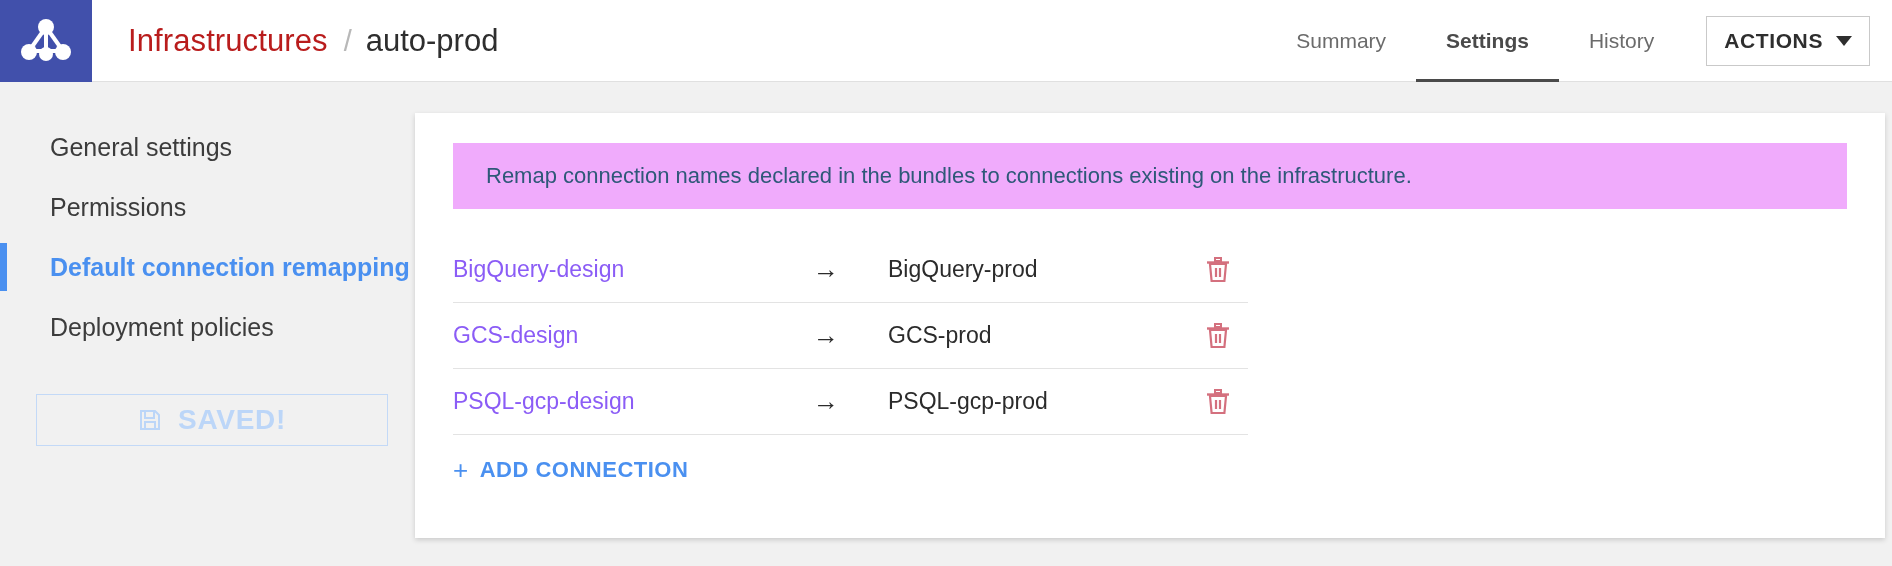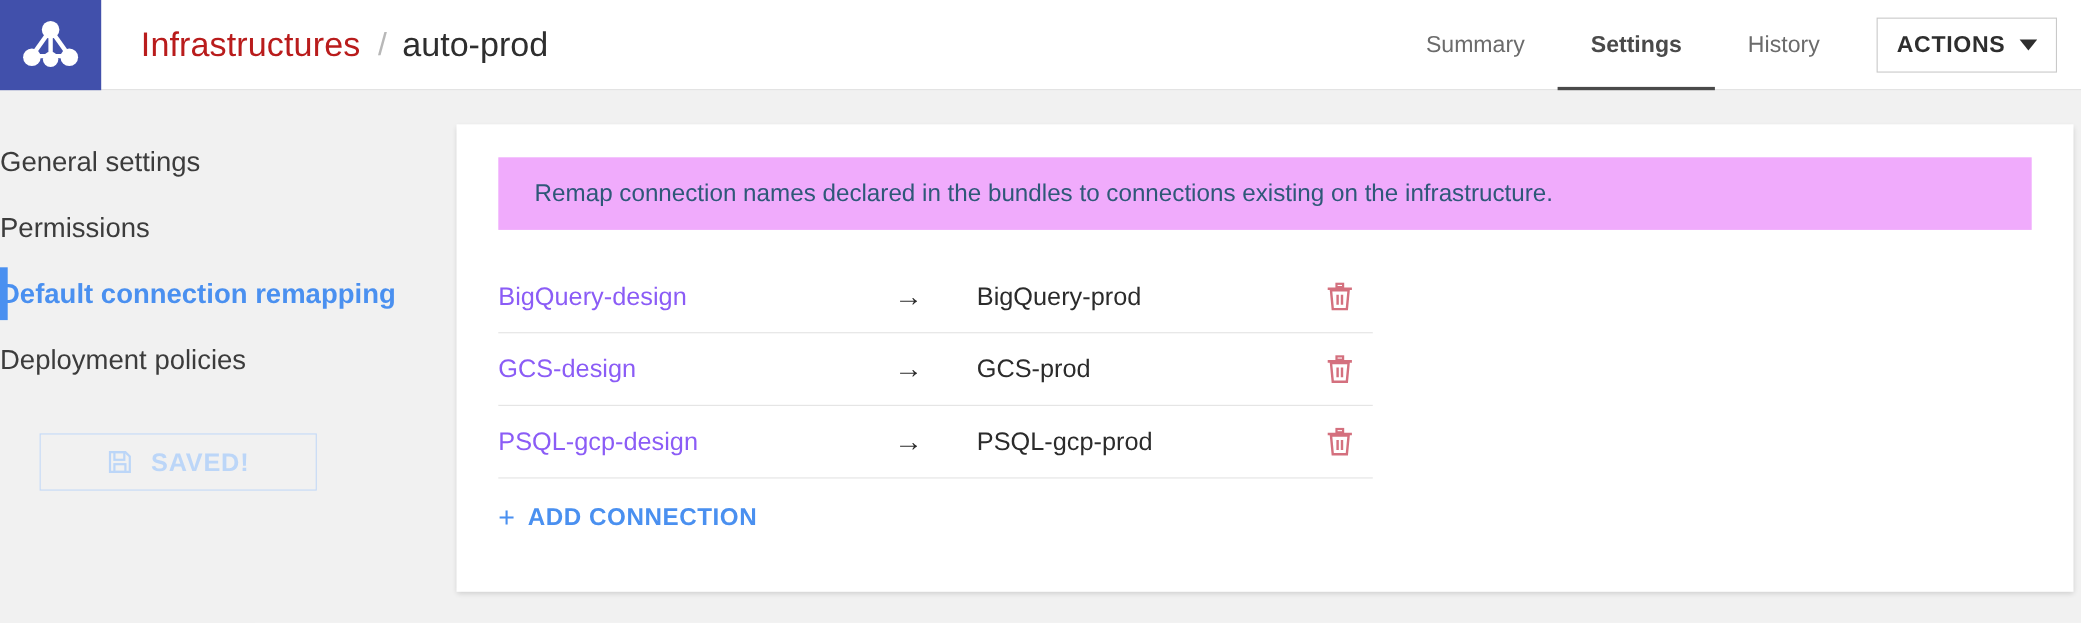--- a/index.html
+++ b/index.html
@@ -78,38 +78,39 @@
   }
 
   
   .sidebar {
     position: absolute; top: 82px; left: 0;
     width: 420px; padding-top: 35px;
   }
   .side-item {
     position: relative;
     height: 60px; display: flex; align-items: center;
+    padding-left: 50px;
     font-size: 25px; color: #3c3c3c;
     cursor: pointer; white-space: nowrap;
   }
   .side-item.active {
     color: #4a90f0; font-weight: bold;
   }
   .side-item.active::before {
     content: ""; position: absolute; left: 0; top: 6px; bottom: 6px;
     width: 7px; background: #4a90f0;
   }
   .saved-btn {
     margin: 37px 0 0 36px;
-    width: 252px; height: 52px;
+    width: 352px; height: 52px;
     border: 1.5px solid #c3d9f7;
     background: transparent;
     display: flex; align-items: center; justify-content: center;
     gap: 16px;
-    font-size: 23px; font-weight: bold; letter-spacing: .7px;
+    font-size: 28px; font-weight: bold; letter-spacing: .7px;
     color: #bcd6f8; cursor: default;
   }
 
   
   .card {
     position: absolute; left: 415px; top: 113px;
     width: 1470px; height: 425px;
     background: #ffffff;
     box-shadow: 0 2px 5px rgba(0,0,0,.16);
   }

